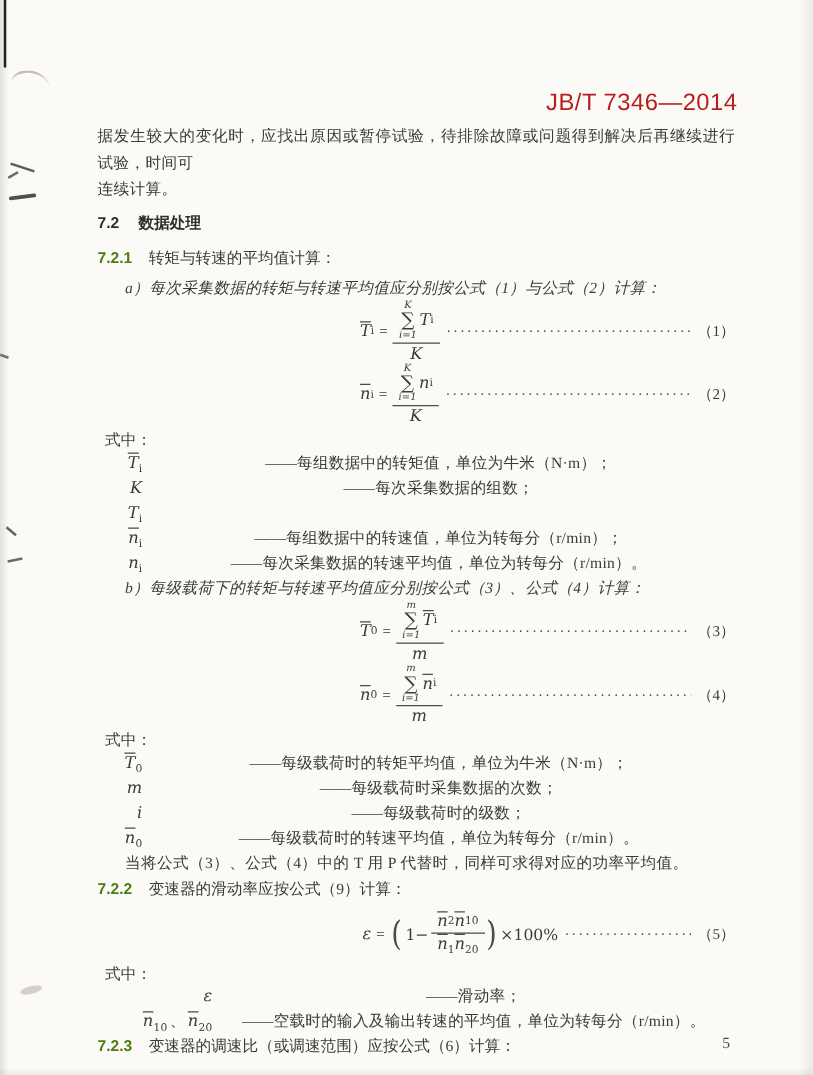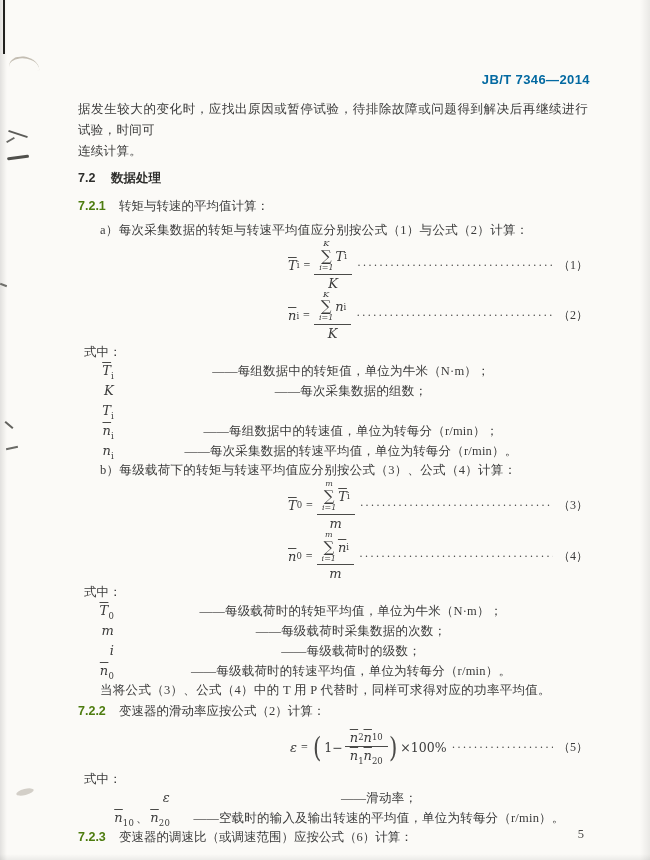--- a/index.html
+++ b/index.html
@@ -26,35 +26,35 @@
   .mk-tick1b { left:6px;  top:139px; width:9px;  height:2px; background:#6a6a66; transform:rotate(-30deg); }
   .mk-tick2  { left:7px;  top:156px; width:22px; height:2.5px; background:#50504c; transform:rotate(-7deg); border-radius:2px; }
   .mk-dash1  { left:0;    top:284px; width:7px;  height:2px; background:#6f6f6b; transform:rotate(20deg); }
   .mk-tick3  { left:4px;  top:424px; width:10px; height:2px; background:#62625e; transform:rotate(40deg); }
   .mk-tick4  { left:6px;  top:447px; width:12px; height:2px; background:#6a6a66; transform:rotate(-12deg); }
   .mk-smudge { left:16px; top:789px; width:18px; height:6px; background:#b9b3a8;
                border-radius:50%; opacity:.6; transform:rotate(-14deg); }
 
   .std-code {
     position:absolute; top:72px; right:60px;
-    font-family:"Liberation Sans", sans-serif; font-weight:700;
-    font-size:13px; letter-spacing:.4px; color:#0369a1;
+    font-family:"Liberation Sans", sans-serif; font-weight:400;
+    font-size:19px; letter-spacing:.4px; color:#b91c1c;
   }
   .page-no { position:absolute; top:827px; right:66px; font-size:12.5px; color:#4a4a48; }
 
   .content { position:absolute; top:99px; left:78px; right:62px; font-size:12.5px; }
 
   .intro { line-height:21px; margin-bottom:8px; text-align:justify; letter-spacing:.3px; }
 
   .h-clause { margin:4px 0 10px; font-family:"Liberation Sans", sans-serif;
               font-weight:700; font-size:12.5px; color:#2e2e2c; }
   .h-clause .t { margin-left:12px; }
   .h-sub { margin:0 0 5px; font-size:12.5px; line-height:19px; }
   .h-sub .n { font-family:"Liberation Sans", sans-serif; font-weight:700; color:#4d7c0f; margin-right:10px; }
-  .item { padding-left:22px; line-height:19px; letter-spacing:.3px; }
+  .item { padding-left:22px; line-height:19px; letter-spacing:.3px;font-style:italic; }
   .note { padding-left:22px; line-height:19px; letter-spacing:.3px; margin-bottom:2px; }
 
   .where { line-height:18px; padding-left:6px; margin-top:2px; }
 
   
   .formula { display:flex; align-items:center; min-height:43px; padding-left:210px; }
   .formula.f5 { min-height:42px; padding-left:212px; }
   .m   { font-family:"DejaVu Serif", serif; font-style:italic; font-size:13px; }
   .ovl { text-decoration:overline; text-decoration-color:#4a4a48; }
   sub.ms { font-family:"DejaVu Serif", serif; font-style:normal; font-size:8.5px; }
@@ -257,21 +257,21 @@
       <div class="defrow">
         <span class="sym"><span class="m ovl">n</span><sub class="ms">0</sub></span>
         <span class="desc">——每级载荷时的转速平均值，单位为转每分（r/min）。</span>
       </div>
     </div>
 
     <div class="note">当将公式（3）、公式（4）中的 T 用 P 代替时，同样可求得对应的功率平均值。</div>
 
     <div class="h-sub">
       <span class="n">7.2.2</span>
-      <span>变速器的滑动率应按公式（2）计算：</span>
+      <span>变速器的滑动率应按公式（9）计算：</span>
     </div>
 
     <div class="formula f5">
       <span class="fgrp">
         <span class="m">ε</span>
         <span class="eqs">=</span>
         <span class="bigp">(</span>
         <span class="pre">1−</span>
         <span class="frac">
           <span class="fnum">

